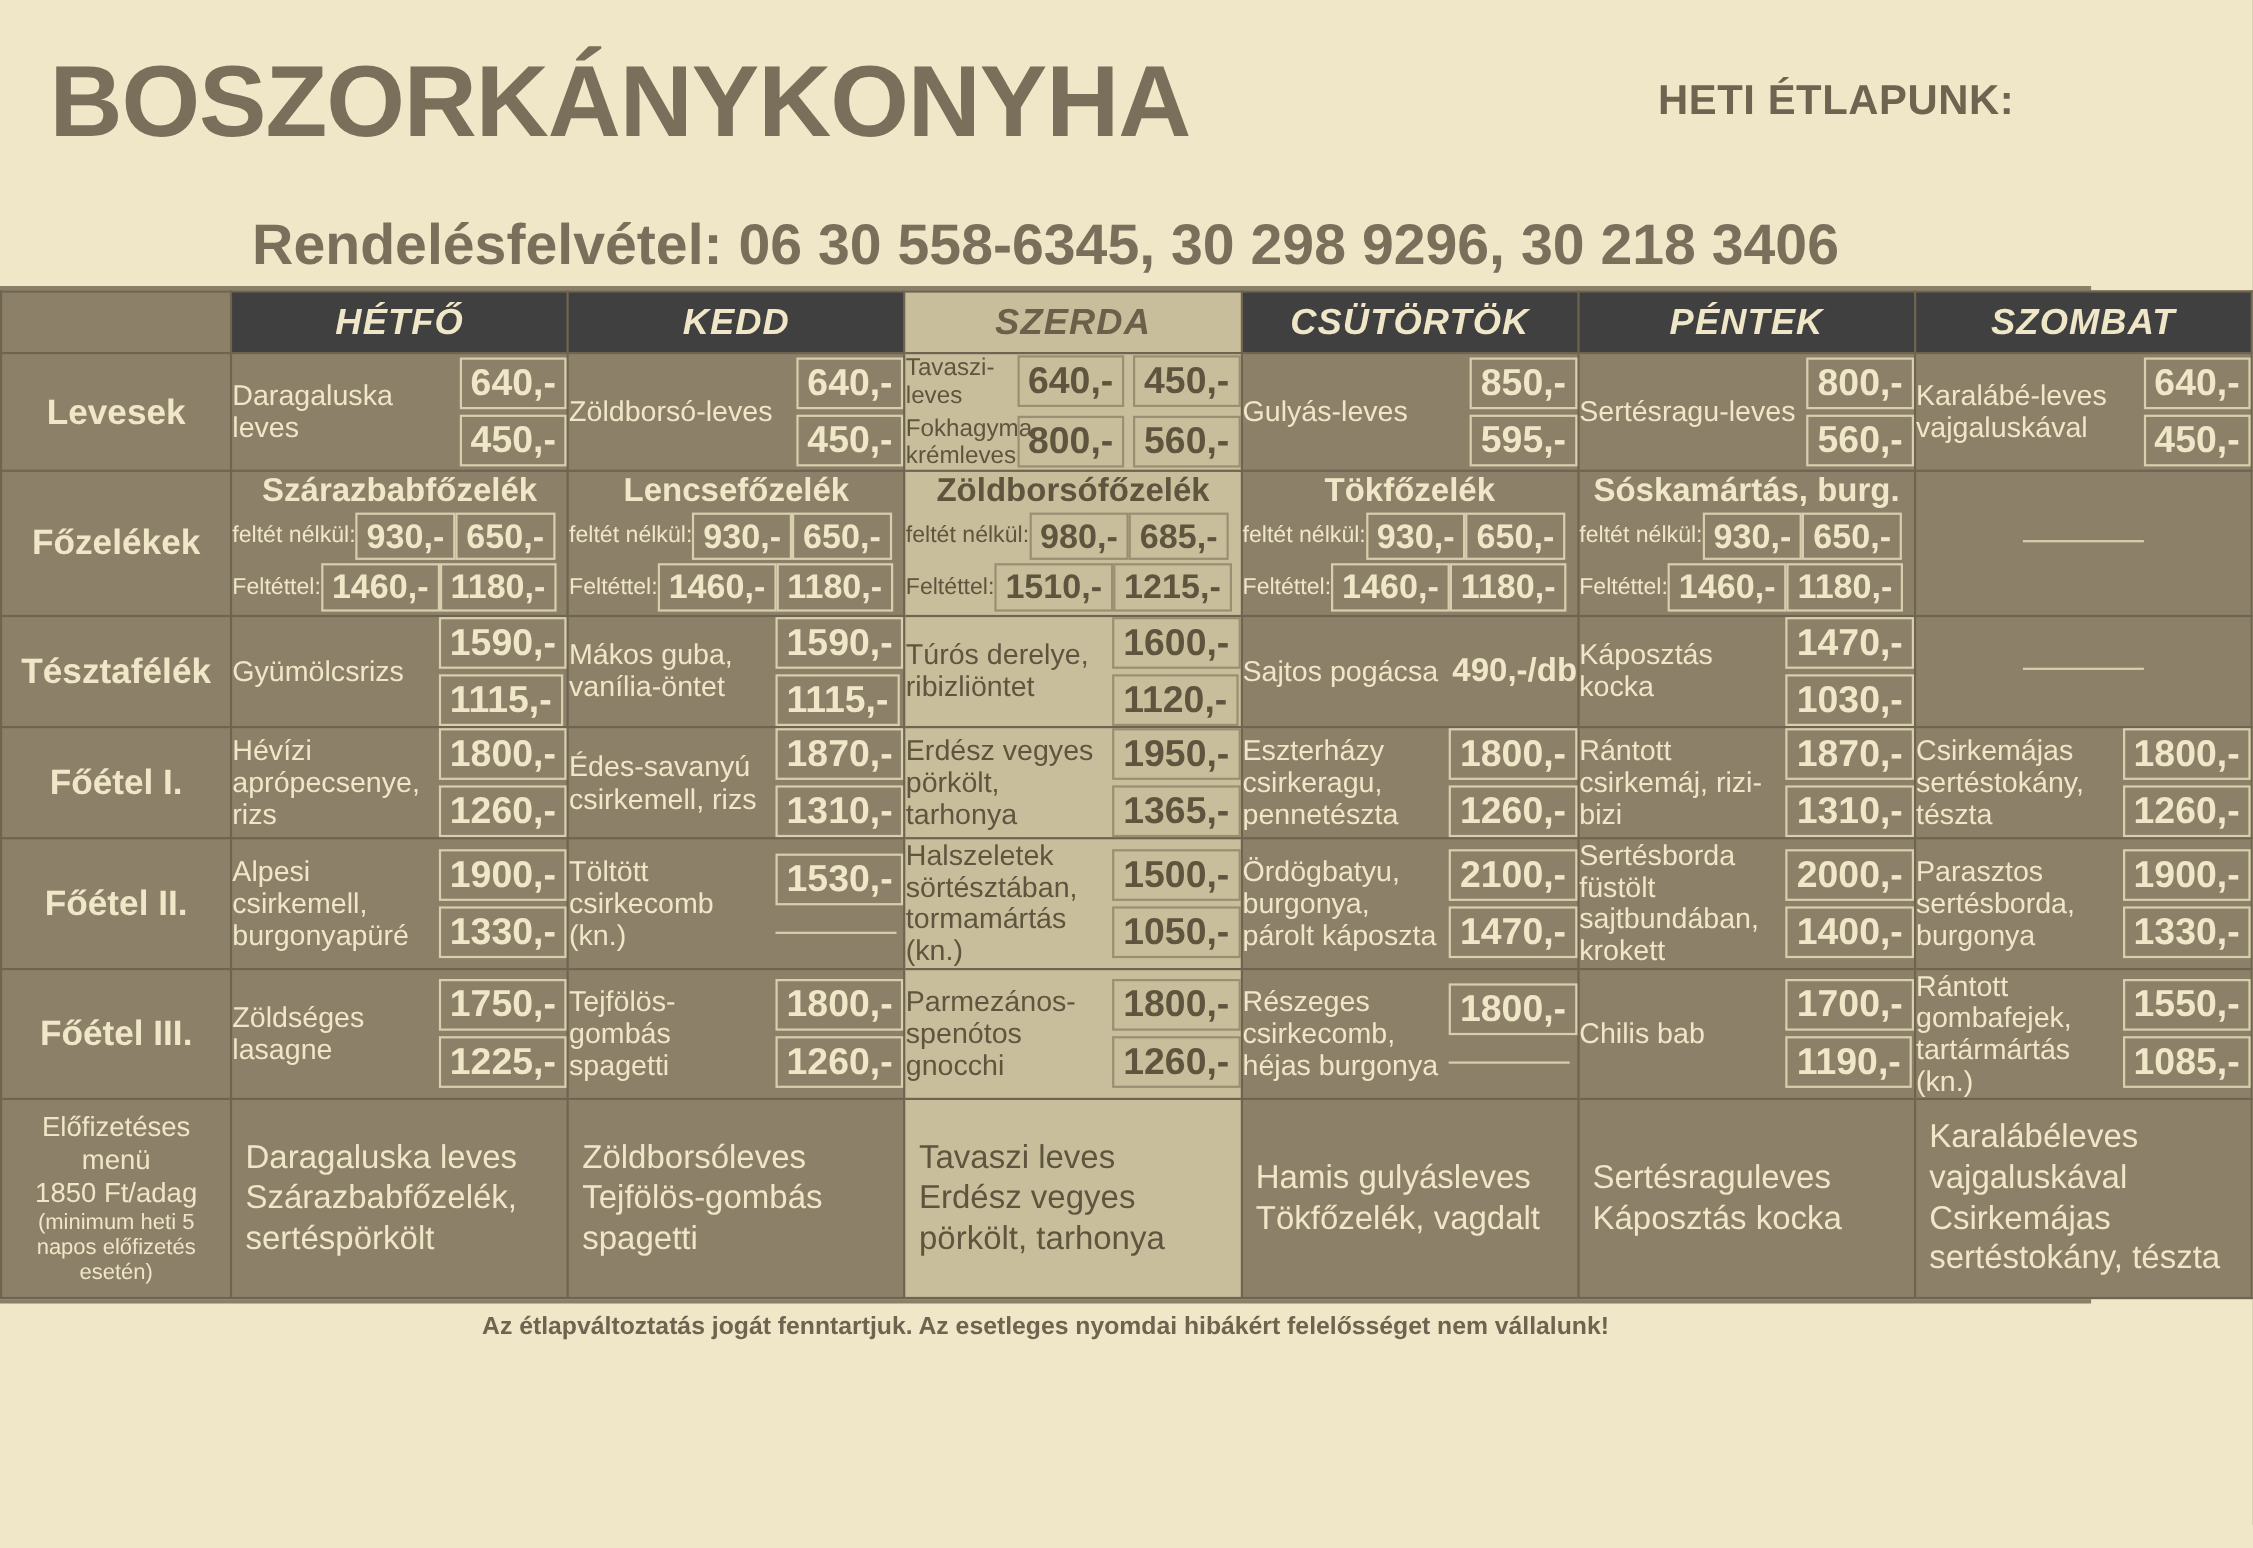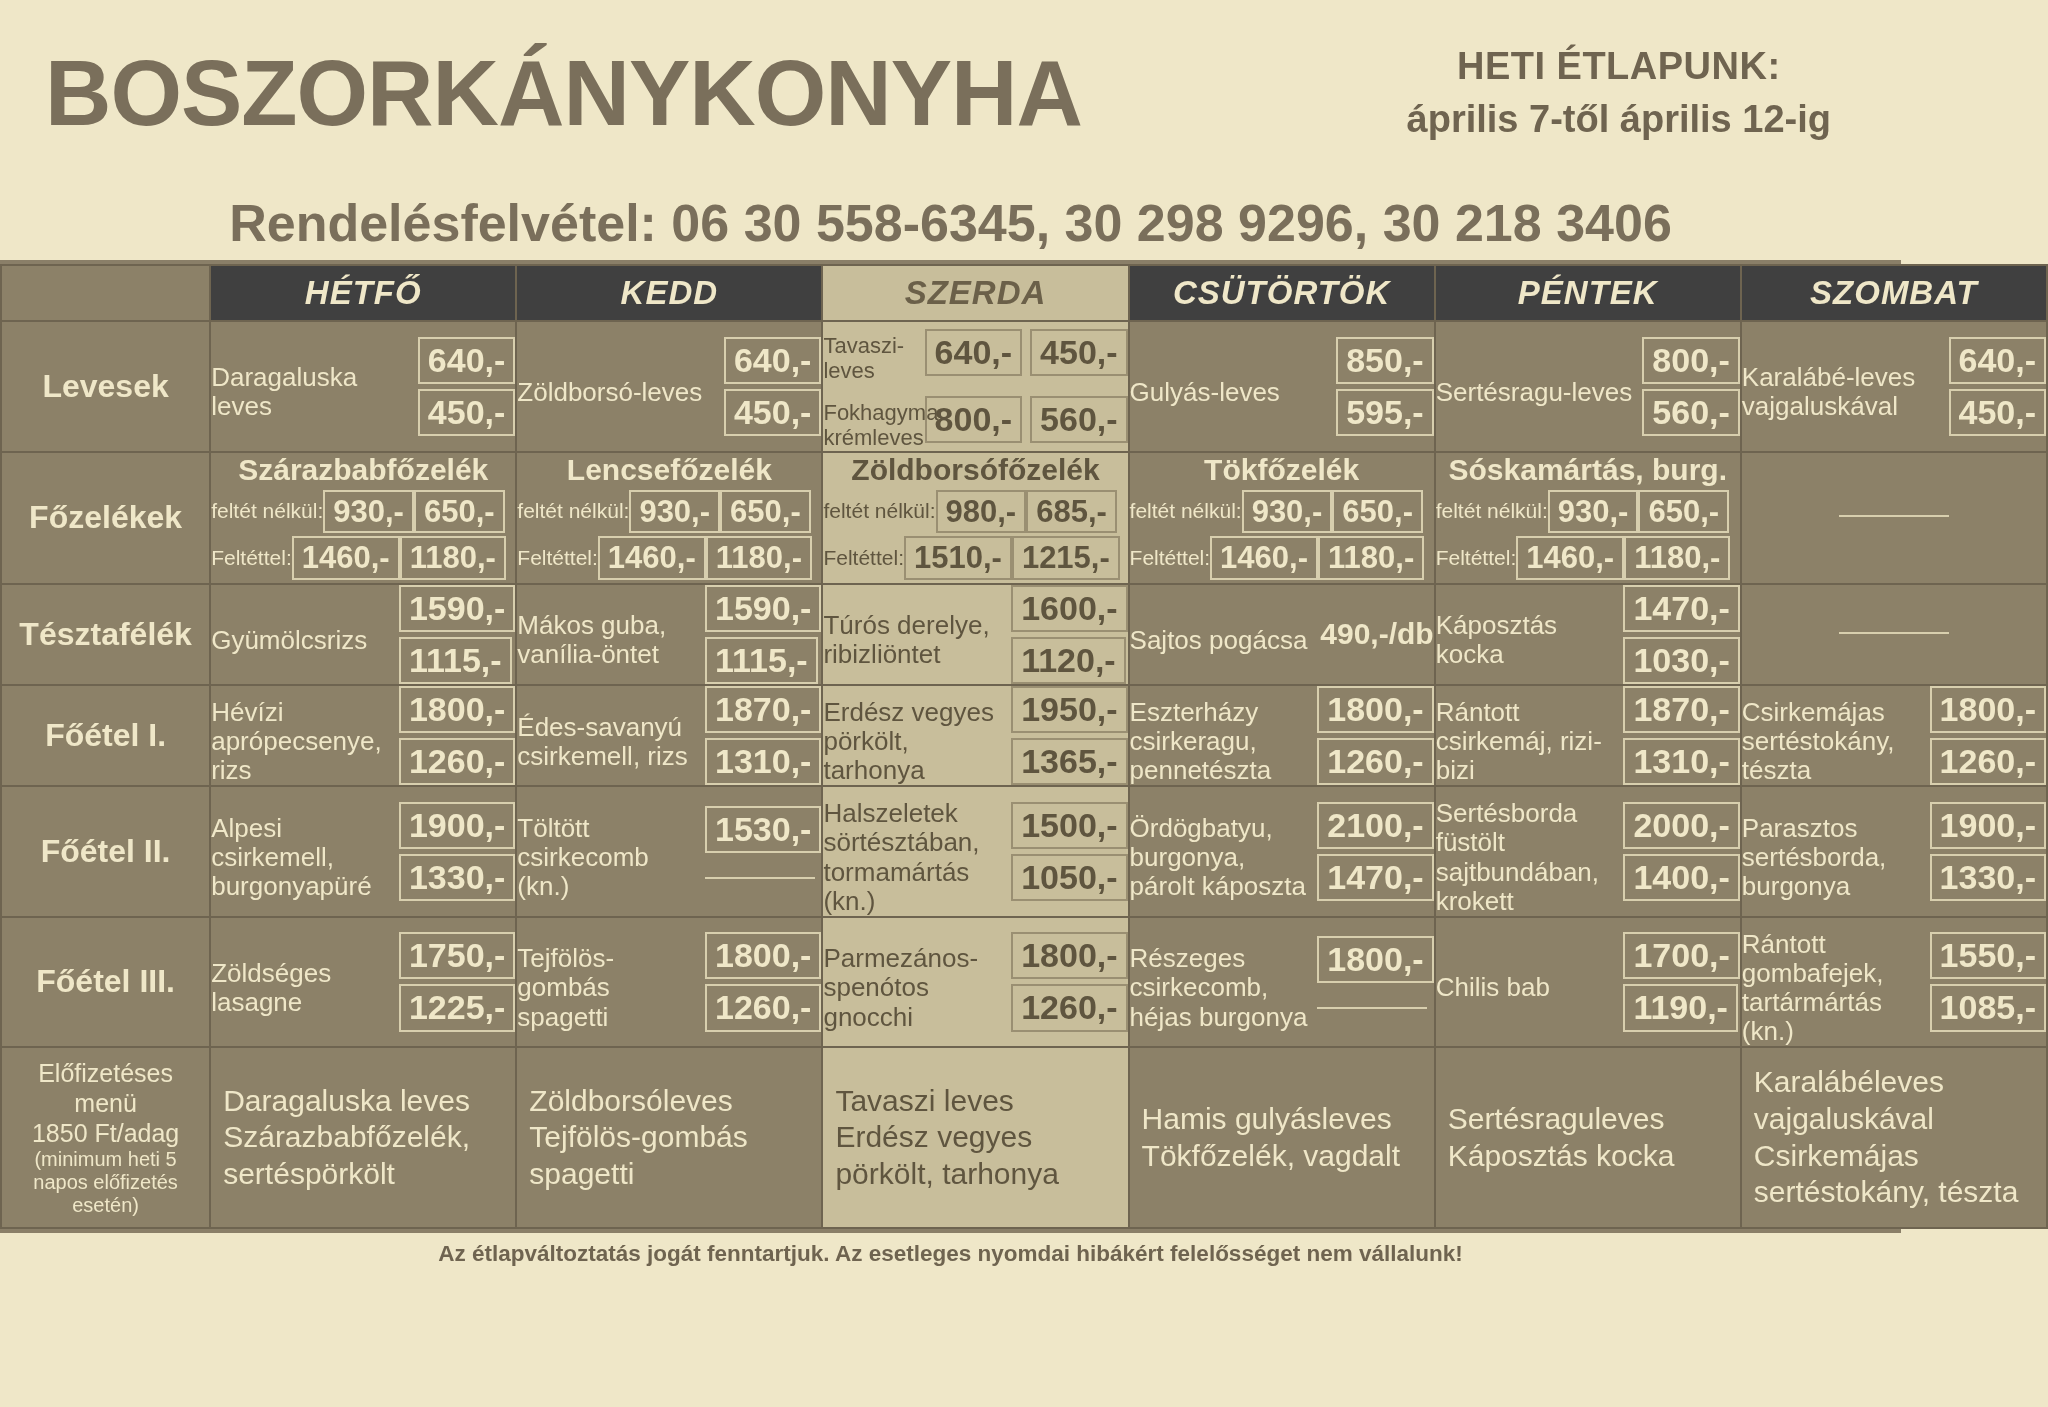--- a/index.html
+++ b/index.html
@@ -70,21 +70,21 @@
     font-size:34px;font-weight:bold;
     padding:2px 8px;display:inline-block;line-height:1.15;
     background:transparent;
     white-space:nowrap;
   }
   .cell.light .price{border-color:#9A8F72;color:#5F553F;}
   .priceunit{font-size:30px;font-weight:bold;display:inline-block;margin-left:2px;}
 
   .flexrow{display:flex;align-items:center;gap:8px;}
   .stack{display:flex;flex-direction:column;gap:5px;align-items:flex-start;}
-  .grow{flex:1;min-width:0;margin-top:12px;}
+  .grow{flex:1;min-width:0;}
 
   
   .soupcell .flexrow{justify-content:space-between;}
 
   
   .fz-title{font-size:30px;font-weight:bold;text-align:center;margin-bottom:4px;line-height:1.1;}
   .fz-line{display:flex;align-items:center;gap:0;margin-bottom:3px;}
   .fz-lab{font-size:21px;white-space:nowrap;}
   .fz-p{font-size:31px;}
 
@@ -113,21 +113,20 @@
 </style>
 </head>
 <body>
 
 <div class="page">
 
   <div class="header">
     <div class="brand">BOSZORKÁNYKONYHA</div>
     <div class="weekbox">
       <div class="wk1">HETI ÉTLAPUNK:</div>
-      <div class="wk2">április 7-től április 12-ig</div>
     </div>
   </div>
 
   <div class="phone">Rendelésfelvétel: 06 30 558-6345, 30 298 9296, 30 218 3406</div>
 
   <table class="grid">
     <colgroup>
       <col class="col-lbl">
         <col class="col-day">
         <col class="col-day">

